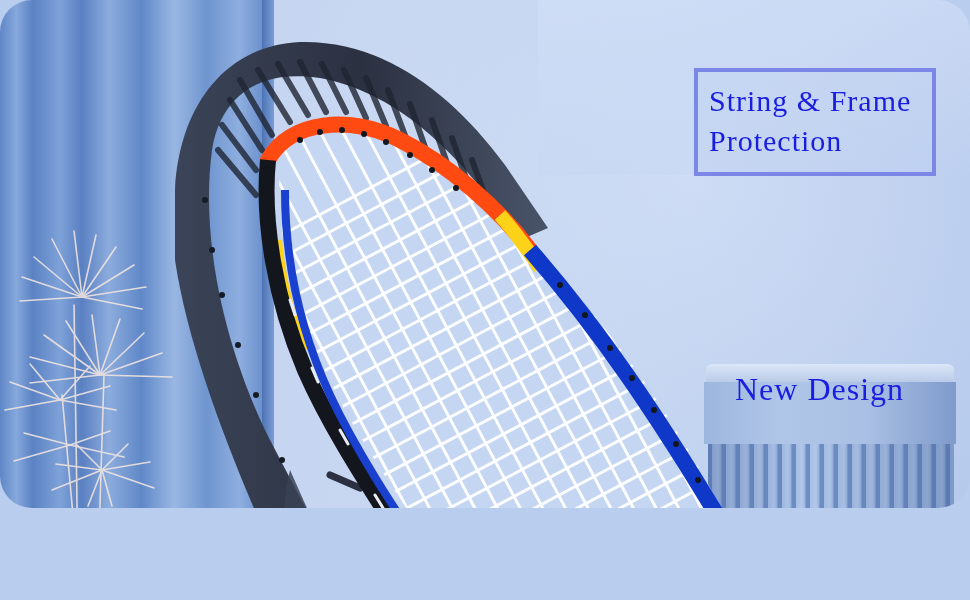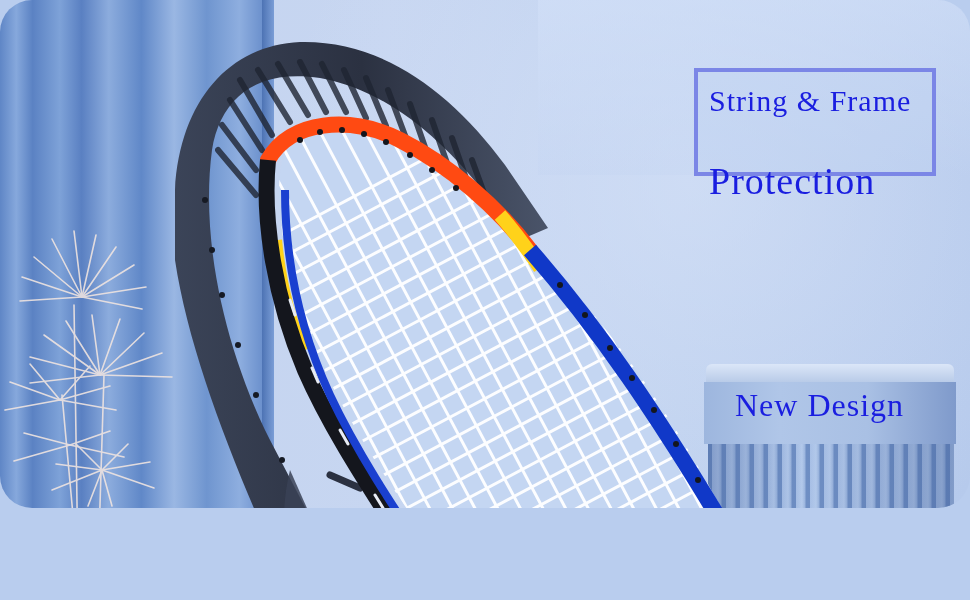--- a/index.html
+++ b/index.html
@@ -66,23 +66,23 @@
       position: absolute; margin: 0;
       font-family: "Liberation Serif", "DejaVu Serif", serif;
       color: #1a1ee0; letter-spacing: 1px; white-space: nowrap;
     }
     .callout-box {
       position: absolute; left: 694px; top: 68px; width: 242px; height: 108px;
       border: 4px solid #7b86e6; box-sizing: border-box;
       background: rgba(190, 210, 240, 0.35);
     }
     .callout-line1 { left: 709px; top: 84px; font-size: 30px; }
-    .callout-line2 { left: 709px; top: 124px; font-size: 38px; margin-top: 35px; }
+    .callout-line2 { left: 709px; top: 124px; font-size: 30px; }
     .anti-scratch { left: 359px; top: 322px; font-size: 32px; }
-    .new-design { left: 735px; top: 387px; font-size: 32px; }
+    .new-design { left: 735px; top: 371px; font-size: 32px; }
   </style>
 </head>
 <body>
 
 <div class="scene">
   <div class="left-wall"></div>
   <div class="left-wall-edge"></div>
   <div class="back-wall-shadow"></div>
   <div class="wall-strip"></div>
 

